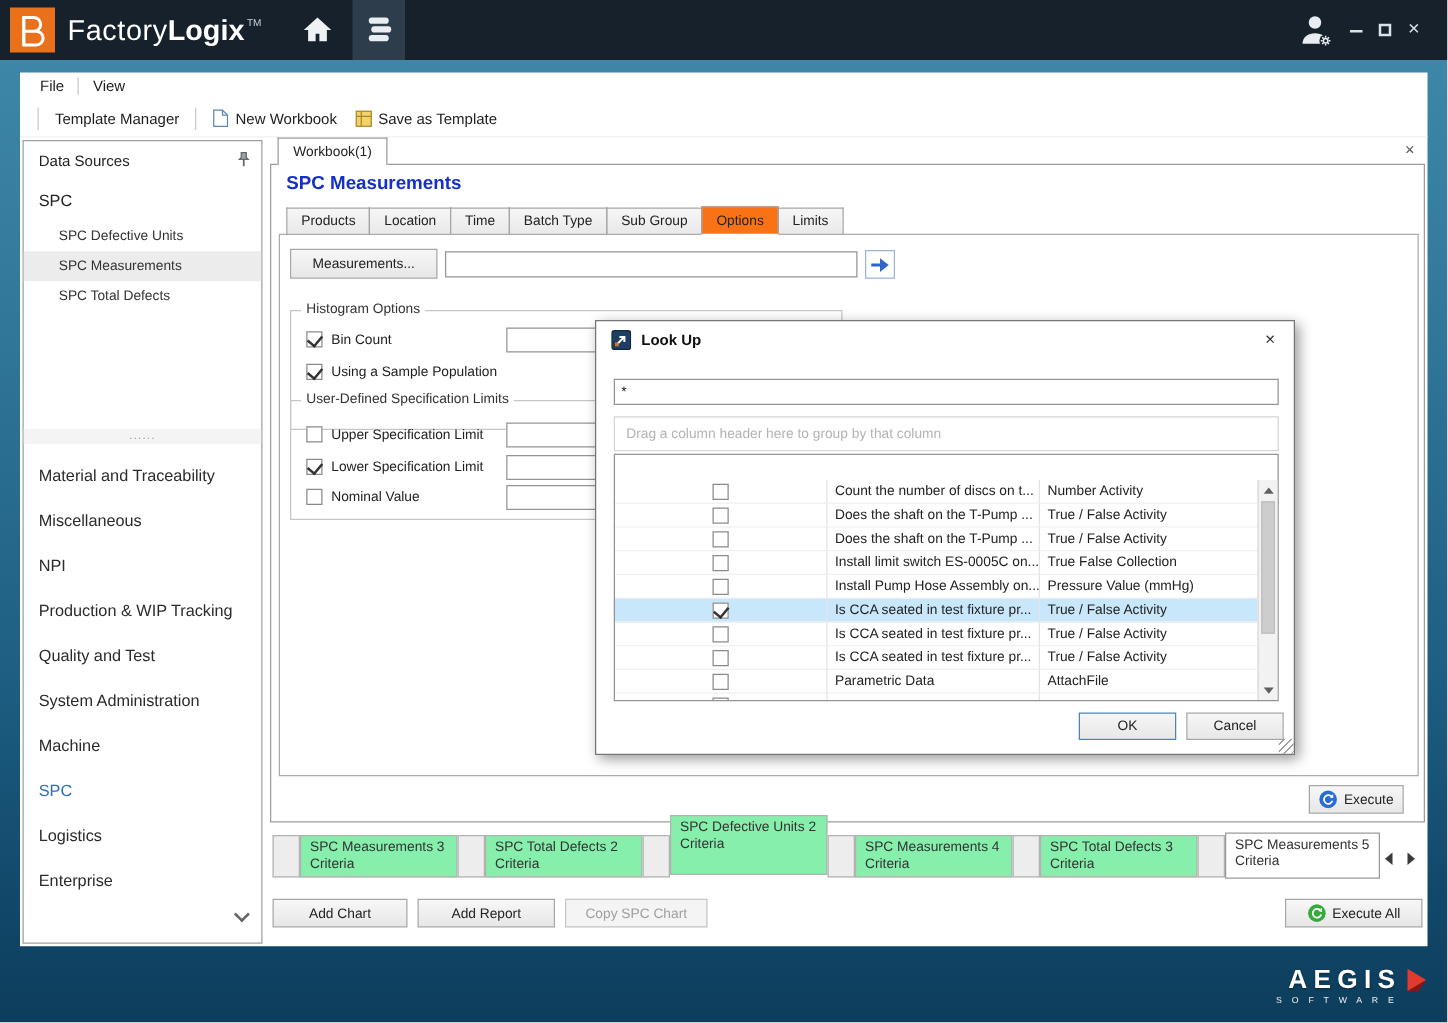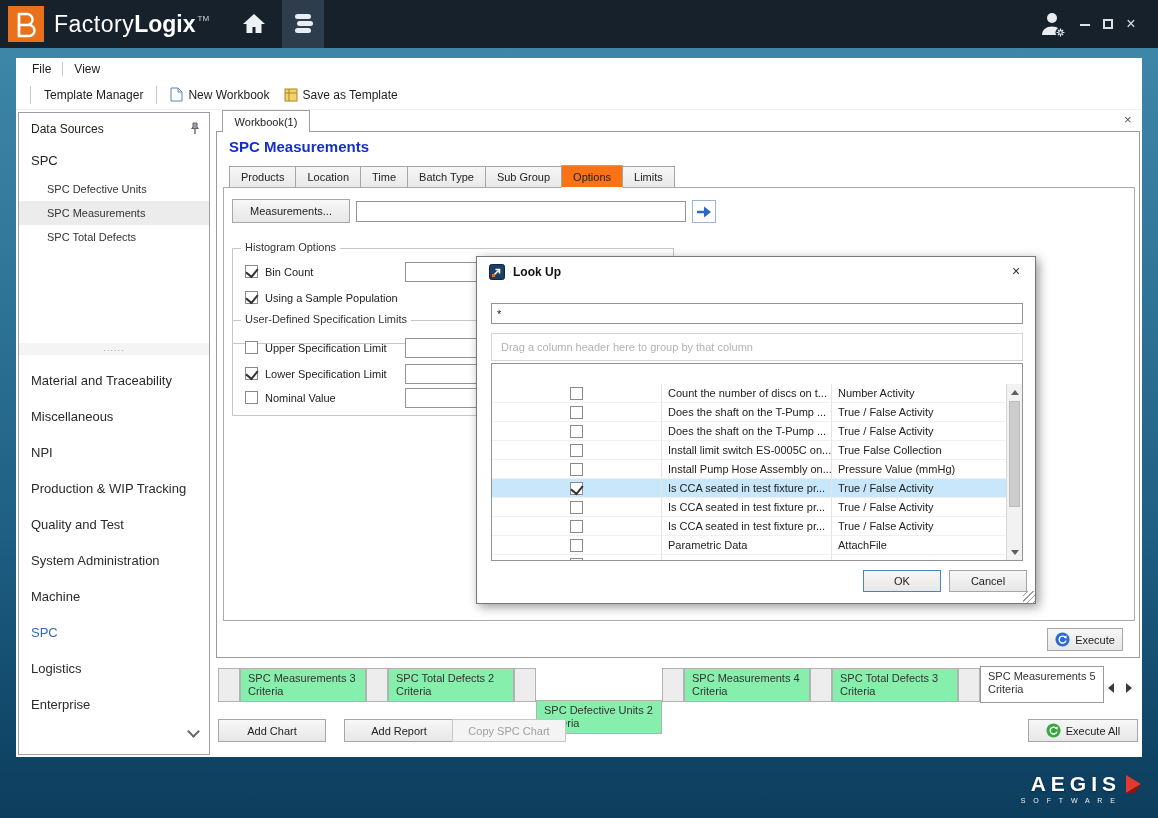--- a/index.html
+++ b/index.html
@@ -281,21 +281,21 @@
     <div class="abs crit-tab" style="left:224px;top:610px;width:126px;height:34px">
       <div class="l1">SPC Measurements 3</div>
         <div class="l2">Criteria</div>
     </div>
     <div class="abs crit-stub" style="left:350px;top:610px;width:22px;height:34px"></div>
     <div class="abs crit-tab" style="left:372px;top:610px;width:126px;height:34px">
       <div class="l1">SPC Total Defects 2</div>
         <div class="l2">Criteria</div>
     </div>
     <div class="abs crit-stub" style="left:498px;top:610px;width:22px;height:34px"></div>
-    <div class="abs crit-tab" style="left:520px;top:642px;width:126px;height:34px">
+    <div class="abs crit-tab" style="left:520px;top:594px;width:126px;height:48px">
       <div class="l1">SPC Defective Units 2</div>
         <div class="l2">Criteria</div>
     </div>
     <div class="abs crit-stub" style="left:646px;top:610px;width:22px;height:34px"></div>
     <div class="abs crit-tab" style="left:668px;top:610px;width:126px;height:34px">
       <div class="l1">SPC Measurements 4</div>
         <div class="l2">Criteria</div>
     </div>
     <div class="abs crit-stub" style="left:794px;top:610px;width:22px;height:34px"></div>
     <div class="abs crit-tab" style="left:816px;top:610px;width:126px;height:34px">
@@ -306,21 +306,21 @@
     <div class="abs crit-tab active" style="left:964px;top:608px;width:124px;height:37px">
       <div class="l1">SPC Measurements 5</div>
         <div class="l2">Criteria</div>
     </div>
     <div class="abs" style="left:1092px;top:621px;width:12px;height:12px"><span class="tri-left"></span></div>
     <div class="abs" style="left:1110px;top:621px;width:12px;height:12px"><span class="tri-right"></span></div>
 
     <div class="abs btn" style="left:202px;top:661px;width:108px;height:23px">
         <span>Add Chart</span>
       </div>
-    <div class="abs btn" style="left:328px;top:661px;width:110px;height:23px">
+    <div class="abs btn" style="left:318px;top:661px;width:110px;height:23px">
         <span>Add Report</span>
       </div>
     <div class="abs btn disabled" style="left:436px;top:661px;width:114px;height:23px">
         <span>Copy SPC Chart</span>
       </div>
     <div class="abs btn" style="left:1012px;top:661px;width:110px;height:23px">
       <span class="ic">
         <svg width="15" height="15" viewBox="0 0 16 16">
             <circle cx="8" cy="8" r="7.5" fill="#37a93c"></circle>
             <path d="M11.4 6.3A3.7 3.7 0 1 0 11.7 9.2" fill="none" stroke="#fff" stroke-width="1.5"></path>

